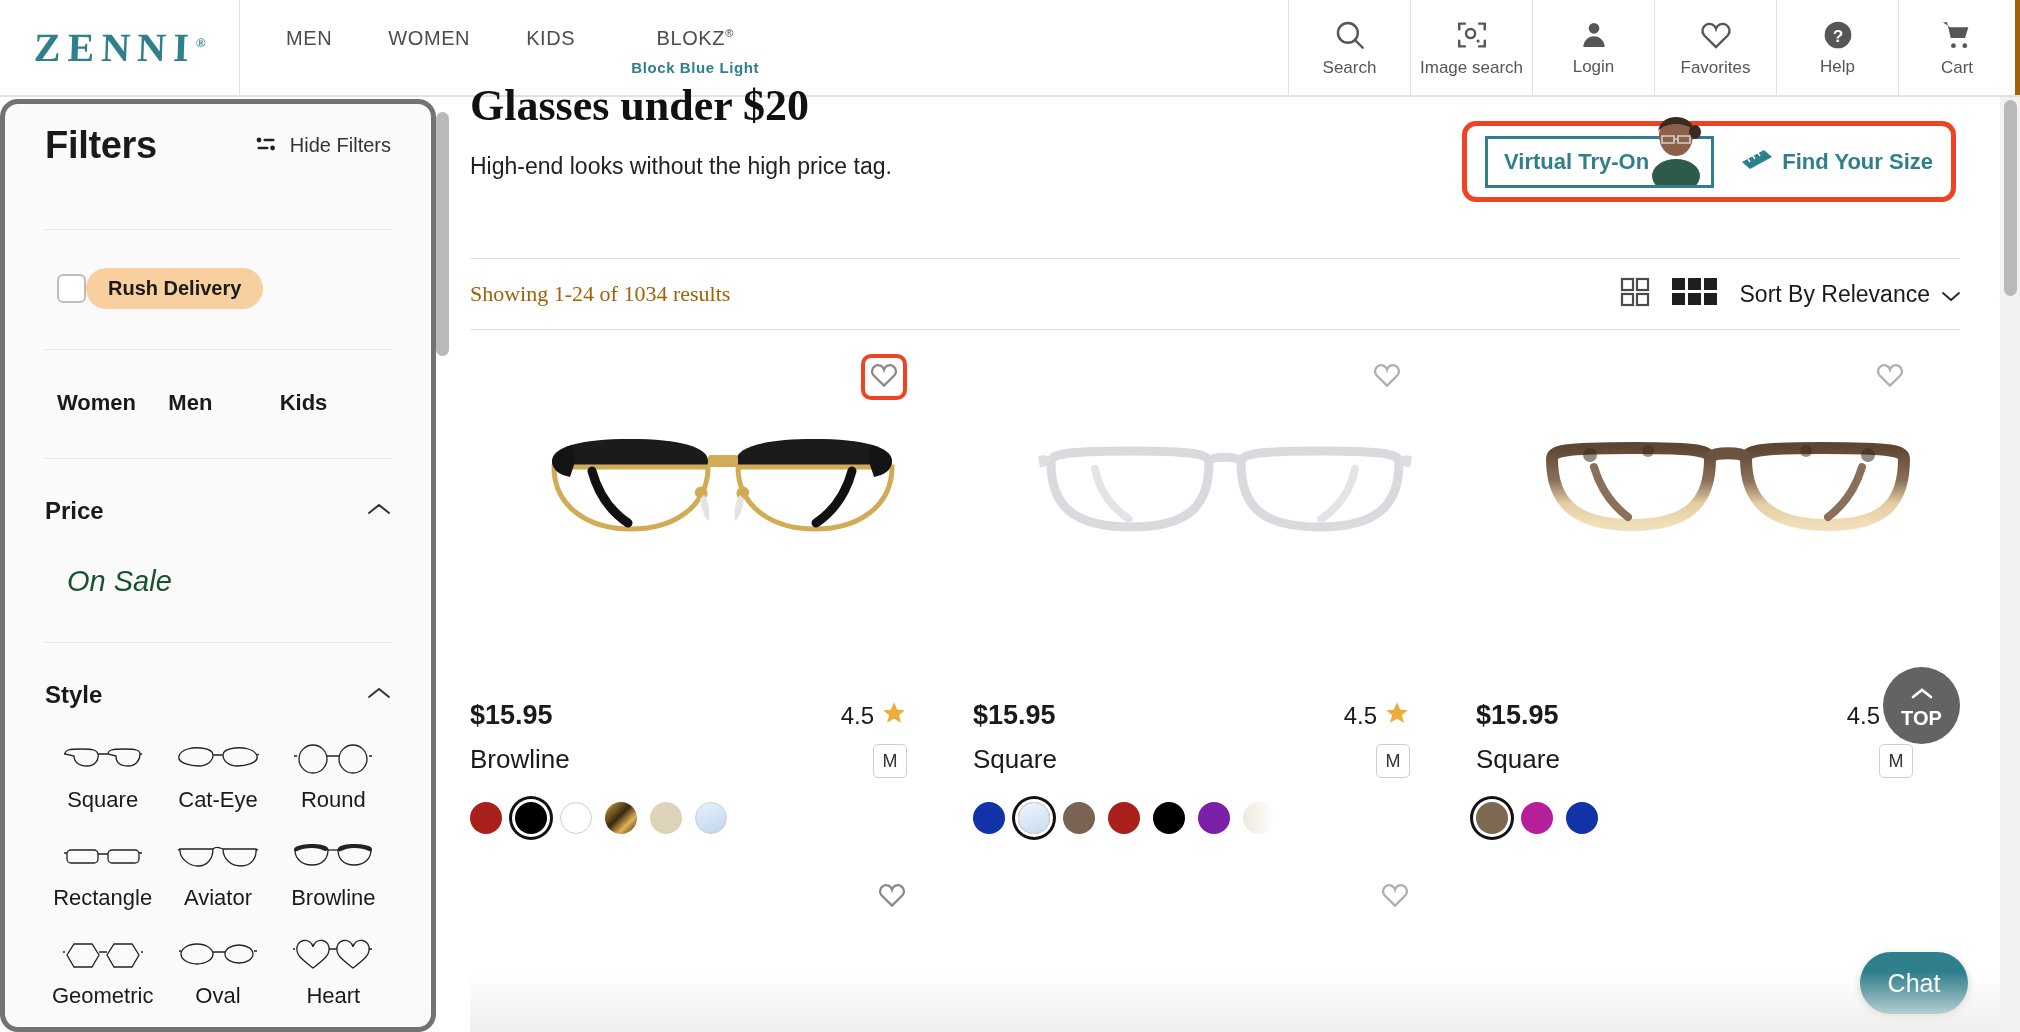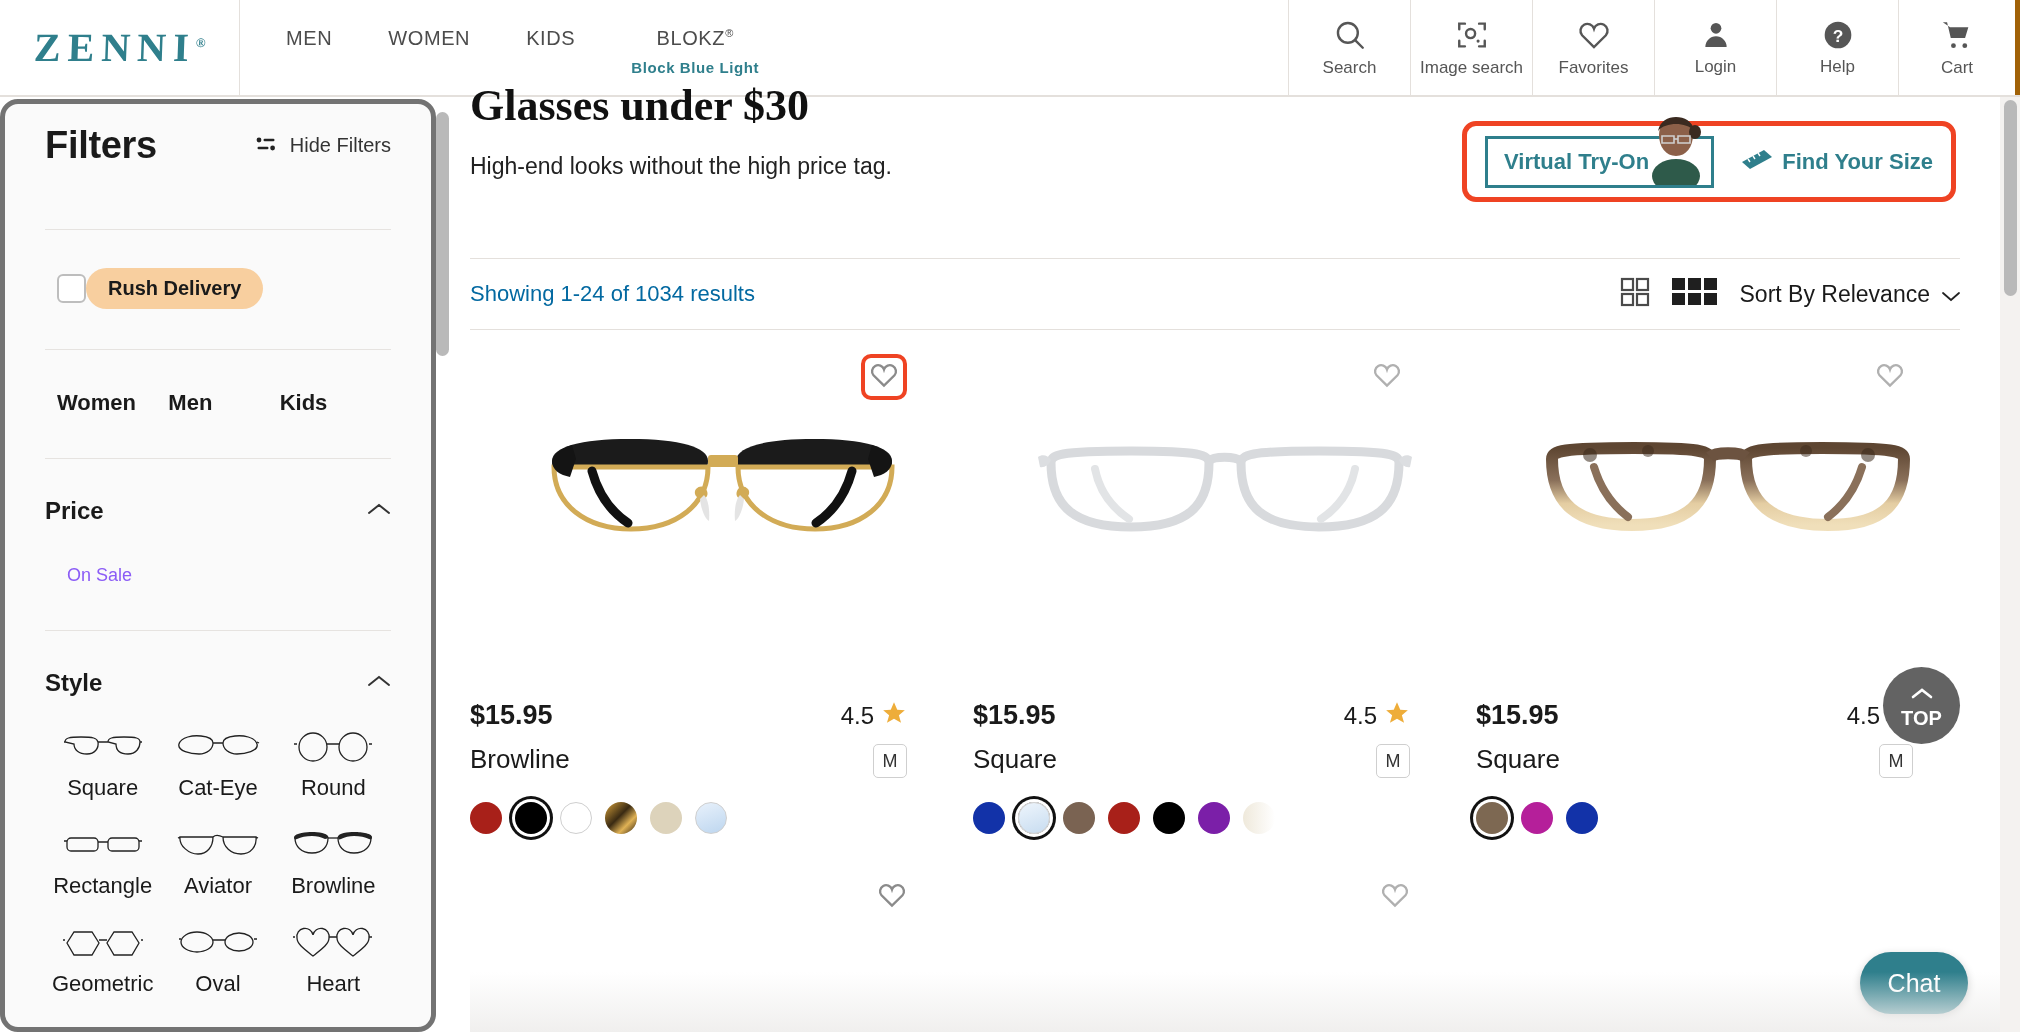--- a/index.html
+++ b/index.html
@@ -70,21 +70,21 @@
     border-radius: 30px; padding: 9px 22px;
   }
   .gender-row { display: flex; padding: 40px 0 42px 12px; gap: 0; }
   .gender-item { font-size: 22px; font-weight: 700; color: #1a1a1a; cursor: pointer; width:133px; }
   .sec-head {
     display: flex; align-items: center; justify-content: space-between;
     padding: 38px 0 0 0; cursor: pointer; gap: 6px;
   }
   .sec-title { font-size: 24px; font-weight: 700; color: #1a1a1a; }
   .chev-up { width: 24px; height: 14px; }
-  .onsale { font-size: 18px; color: #8b5cf6; padding: 40px 0 44px 22px; cursor: pointer; }
+  .onsale { font-size: 29px; color: #14532d; padding: 40px 0 44px 22px; cursor: pointer; font-style: italic; }
   .style-grid {
     display: grid; grid-template-columns: repeat(3, 1fr);
     row-gap: 28px; padding-top: 34px;
   }
   .style-cell { display: flex; flex-direction: column; align-items: center; gap: 6px; cursor: pointer; }
   .style-label { font-size: 22px; color: #1a1a1a; }
   .sb-scrollbar {
     position: absolute; right: -18px; top: 8px; width: 13px; height: 244px;
     background: #b9b9b9; border-radius: 7px; cursor: pointer;
   }
@@ -111,21 +111,21 @@
   .vto-btn span { color: #2f7f8c; font-size: 22px; font-weight: 700; padding-left: 16px; }
   .vto-face { position: absolute; right: 4px; bottom: 0; width: 62px; height: 72px; }
   .fys { display: flex; align-items: center; gap: 8px; margin-left: 26px; cursor: pointer; justify-content: center; }
   .fys span { color: #2f7f8c; font-size: 22px; font-weight: 700; white-space: nowrap; }
 
   .results-bar {
     position: absolute; left: 0; top: 159px; width: 1490px; height: 72px;
     border-top: 1px solid #e4e0dc; border-bottom: 1px solid #e4e0dc;
     display: flex; align-items: center;
   }
-  .results-text { font-size: 22px; color: #0369a1; }
+  .results-text { font-size: 22px; color: #a16207; font-family: Liberation Serif, serif; }
   .results-right { margin-left: auto; display: flex; align-items: center; gap: 22px; }
   .grid-ico { cursor: pointer; display:block; }
   .sort { display: flex; align-items: center; gap: 12px; font-size: 23px; color: #1a1a1a; cursor: pointer; }
 
   
   .prod-grid {
     position: absolute; left: 0; top: 231px; width: 1520px;
     display: grid; grid-template-columns: repeat(3, 503px);
   }
   .card { position: relative; padding-top: 24px; }
@@ -214,34 +214,34 @@
               <path d="M3 16v4h4"></path>
               <path d="M21 16v4h-4"></path>
             <circle cx="11" cy="11" r="3.2"></circle>
               <circle cx="16.3" cy="16.3" r="1.1" fill="#565656" stroke="none"></circle>
           </svg>
         </span>
         <span>Image search</span>
       </div>
       <div class="hr-item">
         <span>
-          <svg width="34" height="34" viewBox="0 0 24 24" fill="none" stroke="#565656" stroke-width="1.7">
-              <path d="M12 20.5 3.6 12.2A4.9 4.9 0 1 1 12 7.5a4.9 4.9 0 1 1 8.4 4.7z"></path>
-            </svg>
-        </span>
-        <span>Favorites</span>
-      </div>
-      <div class="hr-item">
-        <span>
           <svg width="32" height="32" viewBox="0 0 24 24" fill="#565656">
               <circle cx="12" cy="7" r="4"></circle>
               <path d="M4 21c0-4.4 3.6-8 8-8s8 3.6 8 8z"></path>
             </svg>
         </span>
         <span>Login</span>
+      </div>
+      <div class="hr-item">
+        <span>
+          <svg width="34" height="34" viewBox="0 0 24 24" fill="none" stroke="#565656" stroke-width="1.7">
+              <path d="M12 20.5 3.6 12.2A4.9 4.9 0 1 1 12 7.5a4.9 4.9 0 1 1 8.4 4.7z"></path>
+            </svg>
+        </span>
+        <span>Favorites</span>
       </div>
       <div class="hr-item">
         <span>
           <svg width="32" height="32" viewBox="0 0 24 24">
               <circle cx="12" cy="12" r="10" fill="#565656"></circle>
               <text x="12" y="17" font-size="13" font-weight="700" fill="#fff" text-anchor="middle" font-family="Liberation Sans, sans-serif">?</text>
             </svg>
         </span>
         <span>Help</span>
       </div>
@@ -403,21 +403,21 @@
           <span class="style-label">Heart</span>
         </div>
       </div>
     </div>
     <div class="sb-scrollbar"></div>
   </div>
 
   <div class="main">
 
     <div class="title-block">
-      <div class="page-title">Glasses under $30</div>
+      <div class="page-title">Glasses under $20</div>
       <div class="page-sub">High-end looks without the high price tag.</div>
     </div>
 
     <div class="vto-box">
       <div class="vto-btn">
         <span>Virtual Try-On</span>
         <svg class="vto-face" viewBox="0 0 62 72">
           <ellipse cx="31" cy="63" rx="24" ry="17" fill="#2e5a4a"></ellipse>
           <path d="M14 22c0-11 8-17 17-17s17 6 17 17c0 12-7 21-17 21s-17-9-17-21z" fill="#8c6049"></path>
           <path d="M13 18c2-10 10-14 18-14s17 4 18 14c-4-5-11-7-18-7s-14 2-18 7z" fill="#3a2a20"></path>

